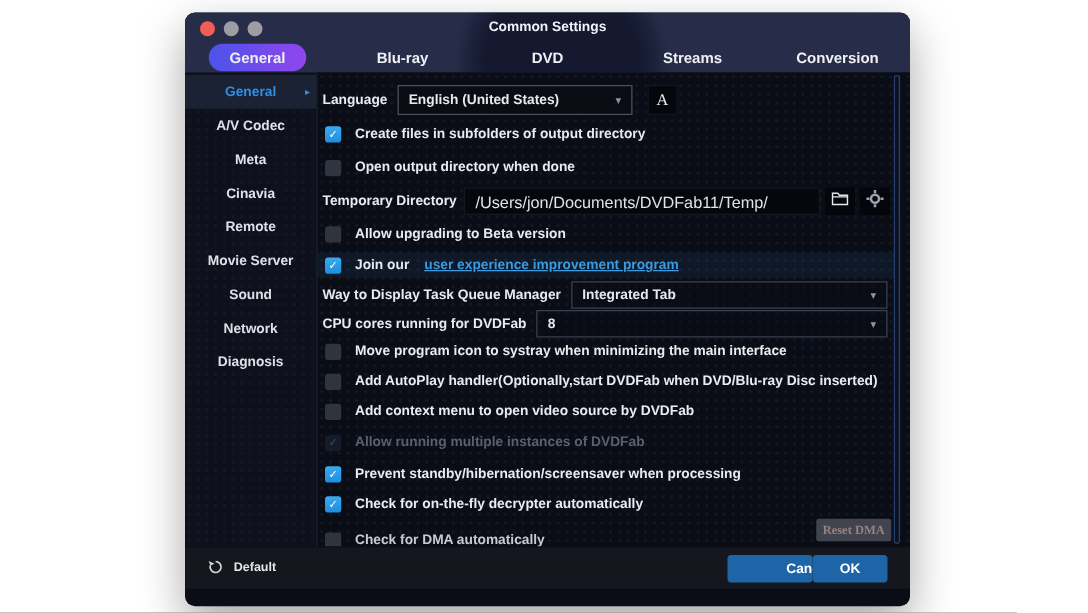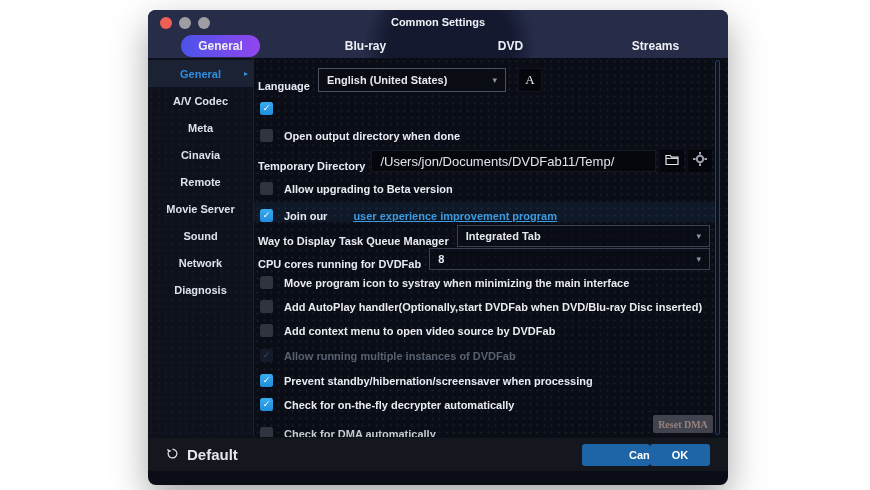--- a/index.html
+++ b/index.html
@@ -31,42 +31,42 @@
   .side-item { height:27px; display:flex; align-items:center; justify-content:center;
     font-size:11px; font-weight:600; color:#dde1e9; position:relative; }
   .side-item.active { background:#1a2233; color:#2f90e2; }
   .side-item .arr { display:none; position:absolute; right:5px; font-size:8px; color:#2f90e2; }
   .side-item.active .arr { display:block; }
 
   .content { flex:1; position:relative; overflow:hidden; background-color:#0a0d16;
     background-image:radial-gradient(rgba(140,160,210,.08) 1px, transparent 1.3px); background-size:7px 7px;
     border-left:1px solid #1c2330; }
 
-  .row { position:absolute; display:flex; align-items:flex-end; }
+  .row { position:absolute; display:flex; align-items:center; }
   .flabel { font-size:11px; font-weight:600; color:#e8ebf1; white-space:nowrap; }
 
   
   .r-lang { top:10px; left:4px; height:24px; }
   .sel-lang { width:188px; height:24px; margin-left:8px; background:#0a0c13; border:1px solid #4a5060;
     display:flex; align-items:center; justify-content:space-between; padding:0 8px;
     color:#e6e9ef; font-size:11px; font-weight:600; }
   .caret { color:#8e949e; font-size:9px; }
   .font-btn { width:24px; height:24px; margin-left:12px; background:#04060c; border:1px solid #11151f;
     color:#e8eaf0; font-family:"Liberation Serif","DejaVu Serif",serif; font-size:13px;
     display:flex; align-items:center; justify-content:center; }
 
   
   .crow { left:6px; right:16px; height:16px; gap:11px; }
   .cb { width:13px; height:13px; border-radius:2.5px; background:#2f343e; flex:none;
     display:flex; align-items:center; justify-content:center; }
   .cb.checked { background:linear-gradient(180deg,#3aabf0,#1f8ddd); }
   .tick { display:none; color:#fff; font-size:9px; font-weight:700; line-height:1; }
   .cb.checked .tick { display:block; }
   .crow.hl { left:0; right:10px; height:20px; padding-left:6px; background:rgba(62,130,195,.10); }
-  .link { color:#3d9be0; text-decoration:underline; font-size:11px; font-weight:600; margin-left:15px; }
+  .link { color:#3d9be0; text-decoration:underline; font-size:11px; font-weight:600; margin-left:1px; }
   .crow.disabled .flabel { color:#576172; }
   .crow.disabled .cb.checked { background:#151b29; }
   .crow.disabled .cb.checked .tick { color:#3c4e6a; }
   .clip .flabel { color:#c6cad2; }
 
   
   .r-temp { top:92px; left:4px; right:16px; height:22px; }
   .temp-input { flex:1; height:22px; margin-left:6px; background:#05070d; border:1px solid #14181f;
     color:#dfe3ea; font-size:13px; display:flex; align-items:center; padding:0 8px; white-space:nowrap; overflow:hidden; }
   .icon-btn { width:24px; height:22px; margin-left:4px; background:#04060c;
@@ -82,21 +82,21 @@
   .reset-dma { position:absolute; top:357px; left:399px; width:60px; height:18px;
     background:#41444e; color:#97827e; font-size:10px; font-weight:700; border:none; border-radius:2px;
     font-family:Liberation Serif, serif; }
 
   .sb { position:absolute; right:8px; top:2px; bottom:2px; width:5px; background:#0c1120;
     border:1px solid #27406e; border-radius:3px; }
 
   
   .footer { height:34px; background:#15171f; border-top:1px solid #0d0f16;
     display:flex; align-items:center; padding:0 18px; }
-  .default { display:flex; align-items:center; gap:8px; color:#e3e6ec; font-size:15px; font-weight:600; cursor:default; }
+  .default { display:flex; align-items:center; gap:8px; color:#e3e6ec; font-size:10px; font-weight:600; cursor:default; }
   .btn { height:22px; border:none; border-radius:3px; background:#1e65a7; color:#fff;
     font-size:11px; font-weight:700; font-family:inherit; }
   .btn.cancel { width:68px; margin-left:auto;padding-left:47px; }
   .btn.ok { width:60px; }
 </style>
 </head>
 <body>
 
 <div class="stage">
   <div class="window">
@@ -114,20 +114,23 @@
           </div>
         <div class="tab">
             <span class="pill">Blu-ray</span>
           </div>
         <div class="tab">
             <span class="pill">DVD</span>
           </div>
         <div class="tab">
             <span class="pill">Streams</span>
           </div>
+        <div class="tab">
+            <span class="pill">Conversion</span>
+          </div>
       </div>
     </div>
 
     <div class="bodyrow">
       <div class="sidebar">
         <div class="side-item active">
             <span>General</span>
             <span class="arr">▸</span>
           </div>
         <div class="side-item">
@@ -164,20 +167,21 @@
             <span>English (United States)</span>
             <span class="caret">▾</span>
           </div>
           <div class="font-btn">A</div>
         </div>
 
         <div class="row crow" style="top:41px">
           <span class="cb checked">
               <span class="tick">✓</span>
             </span>
+          <span class="flabel">Create files in subfolders of output directory</span>
         </div>
 
         <div class="row crow" style="top:68px">
           <span class="cb"></span>
           <span class="flabel">Open output directory when done</span>
         </div>
 
         <div class="row r-temp">
           <span class="flabel">Temporary Directory</span>
           <div class="temp-input">/Users/jon/Documents/DVDFab11/Temp/</div>

